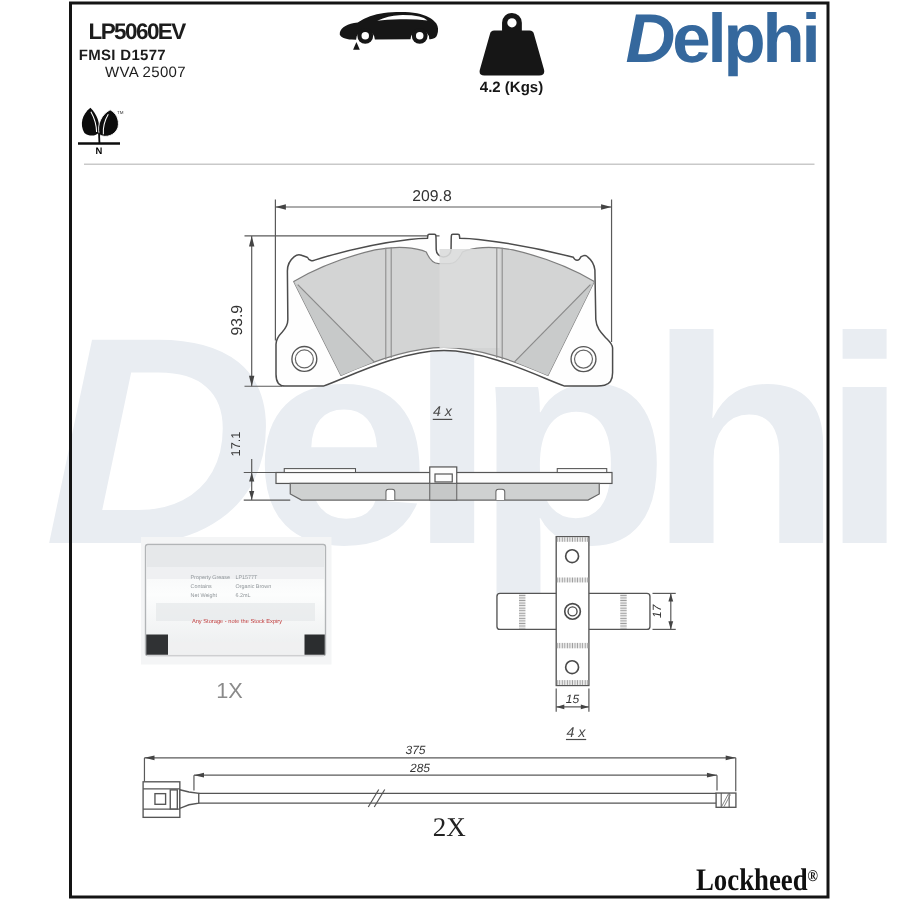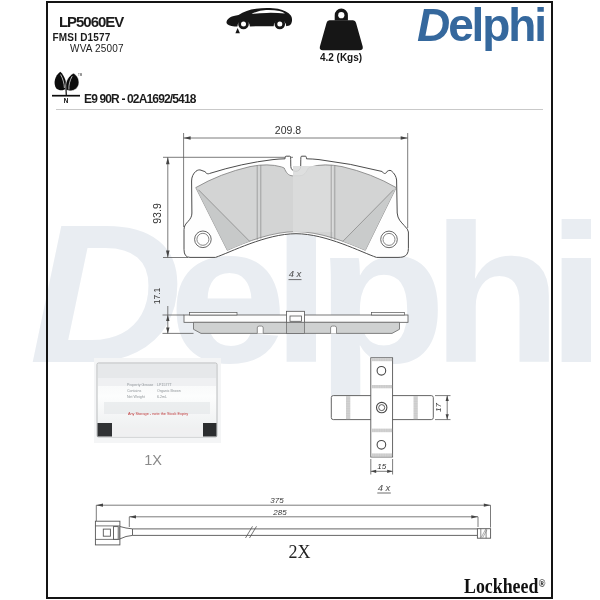--- a/index.html
+++ b/index.html
@@ -16,21 +16,20 @@
 <div class="abs" style="left:46px;top:1px;width:503px;height:594px;border:2.4px solid #141414;"></div>
 
 <div class="abs" style="left:59px;top:13px;font-size:15px;letter-spacing:-1.05px;font-weight:bold;color:#1c1c1c;">LP5060EV</div>
 
 <div class="abs" style="left:52.5px;top:31.5px;font-size:10px;letter-spacing:0.2px;font-weight:bold;color:#1c1c1c;text-align:right;">FMSI D1577</div>
 
 <div class="abs" style="left:70px;top:42.6px;font-size:10px;letter-spacing:0.2px;font-weight:normal;color:#1c1c1c;">WVA 25007</div>
 
 <div class="abs" style="left:417px;top:2px;font-weight:bold;font-size:46px;color:#35689d;letter-spacing:-2.1px;white-space:nowrap;line-height:1;"><span style="font-style:italic;">D</span>elphi</div>
 
-<div class="abs" style="left:84px;top:91.5px;font-size:12px;letter-spacing:-0.85px;font-weight:bold;color:#1c1c1c;">E9 90R - 02A1692/5418</div>
 
 <div class="abs" style="left:56px;top:108.6px;width:487px;height:1.4px;background:#c9c9c9;"></div>
 
 <div class="abs" style="left:464px;top:574px;font-family:'Liberation Serif',serif;font-weight:bold;font-size:21px;color:#101010;transform:scaleX(0.85);transform-origin:0 0;white-space:nowrap;">Lockheed<span style="font-size:11px;vertical-align:6px;">®</span></div>
 
 <svg class="abs" style="left:0;top:0;" width="600" height="600" viewBox="0 0 600 600">
   <defs>
     <pattern id="hatchV" width="1.7" height="4" patternUnits="userSpaceOnUse">
       <rect width="1.7" height="4" fill="#ececec"></rect>
       <line x1="0.8" y1="0" x2="0.8" y2="4" stroke="#8a8a8a" stroke-width="0.55"></line>

